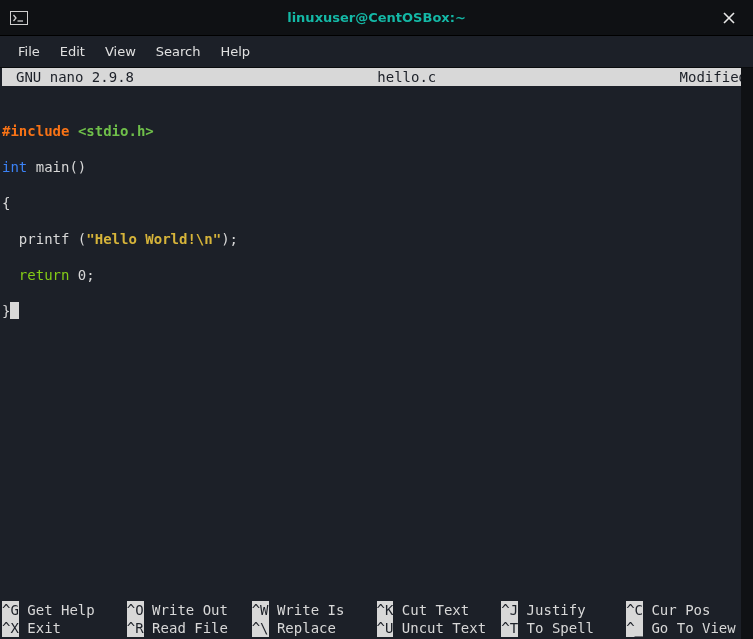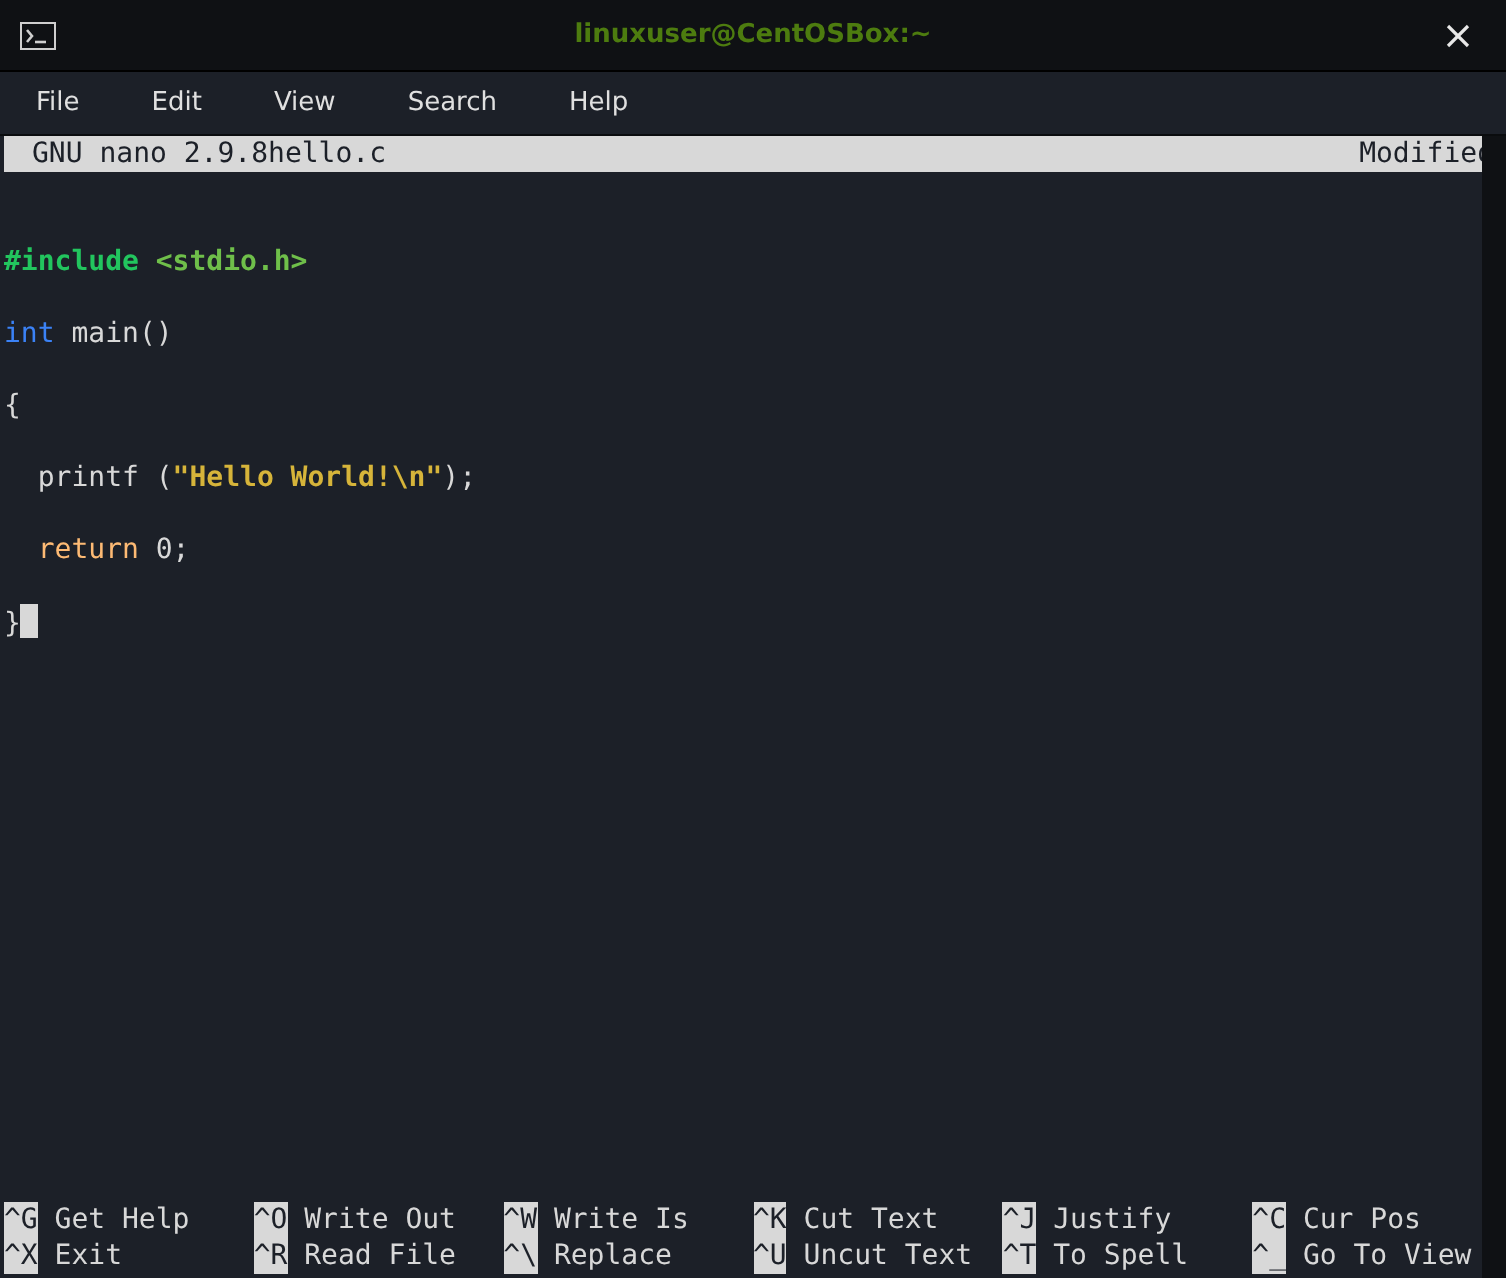--- a/index.html
+++ b/index.html
@@ -28,38 +28,38 @@
     display: flex; align-items: center; justify-content: center;
   }
   .titlebar-icon svg { width: 18px; height: 14px; }
   .title {
     position: absolute;
     left: 0; right: 0;
     text-align: center;
     font-family: "DejaVu Sans", sans-serif;
     font-size: 13px;
     font-weight: bold;
-    color: #4d7c0f;
+    color: #14b8a6;
   }
   .close-btn {
     margin-left: auto;
     width: 28px; height: 28px;
     display: flex; align-items: center; justify-content: center;
     color: #e8e8e8;
     font-size: 16px;
     cursor: pointer;
     z-index: 1;
   }
   .menubar {
     height: 32px;
     background: #1c2028;
     display: flex;
     align-items: center;
     padding: 0 8px;
-    gap: 16px;
+    gap: 0;
     font-family: "DejaVu Sans", sans-serif;
     font-size: 13px;
     border-bottom: 1px solid #0a0c0e;
   }
   .menu-item {
     padding: 6px 10px;
     color: #e0e0e0;
     cursor: pointer;
   }
   .terminal {
@@ -72,33 +72,33 @@
   .nano-header {
     background: #d8d8d8;
     color: #1c2028;
     display: flex;
     font-weight: normal;
     line-height: 18px;
     height: 18px;
     white-space: pre;
   }
   .nano-header-left { padding-left: 14px; }
-  .nano-header-center { flex: 1; text-align: left; }
+  .nano-header-center { flex: 1; text-align: center; }
   .nano-header-right { padding-right: 4px; }
   .editor {
     flex: 1;
     padding-top: 18px;
     line-height: 18px;
     white-space: pre;
   }
-  .tok-preproc { color: #22c55e; font-weight: bold; }
+  .tok-preproc { color: #f97316; font-weight: bold; }
   .tok-inc { color: #6fbf4a; font-weight: bold; }
   .tok-type { color: #3b82f6; }
   .tok-string { color: #d6b43a; font-weight: bold; }
-  .tok-keyword { color: #fdba74; }
+  .tok-keyword { color: #84cc16; }
   .cursor {
     display: inline-block;
     width: 9px; height: 17px;
     background: #d8d8d8;
     vertical-align: -3px;
   }
   .nano-footer {
     display: grid;
     grid-template-columns: repeat(6, 1fr);
     line-height: 18px;

